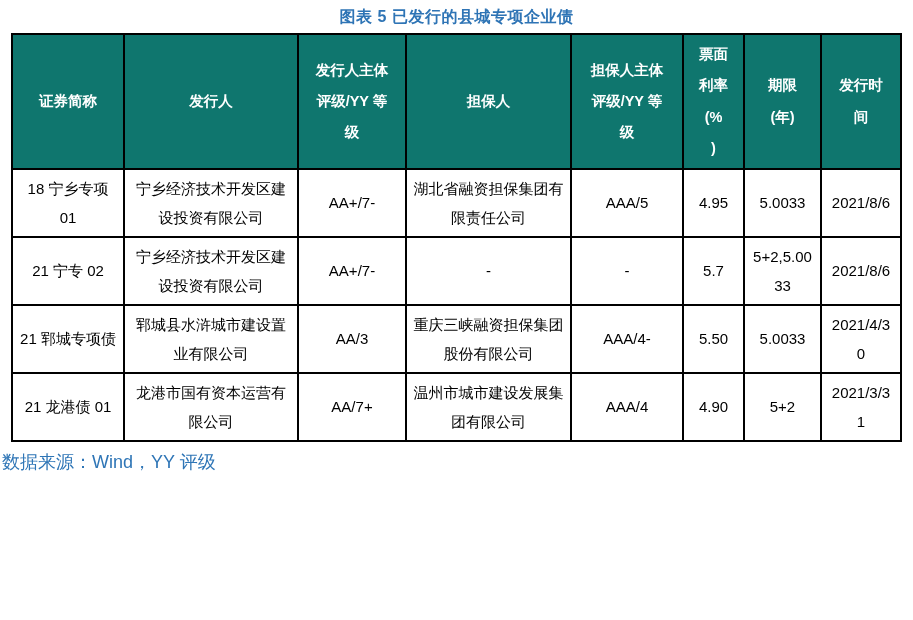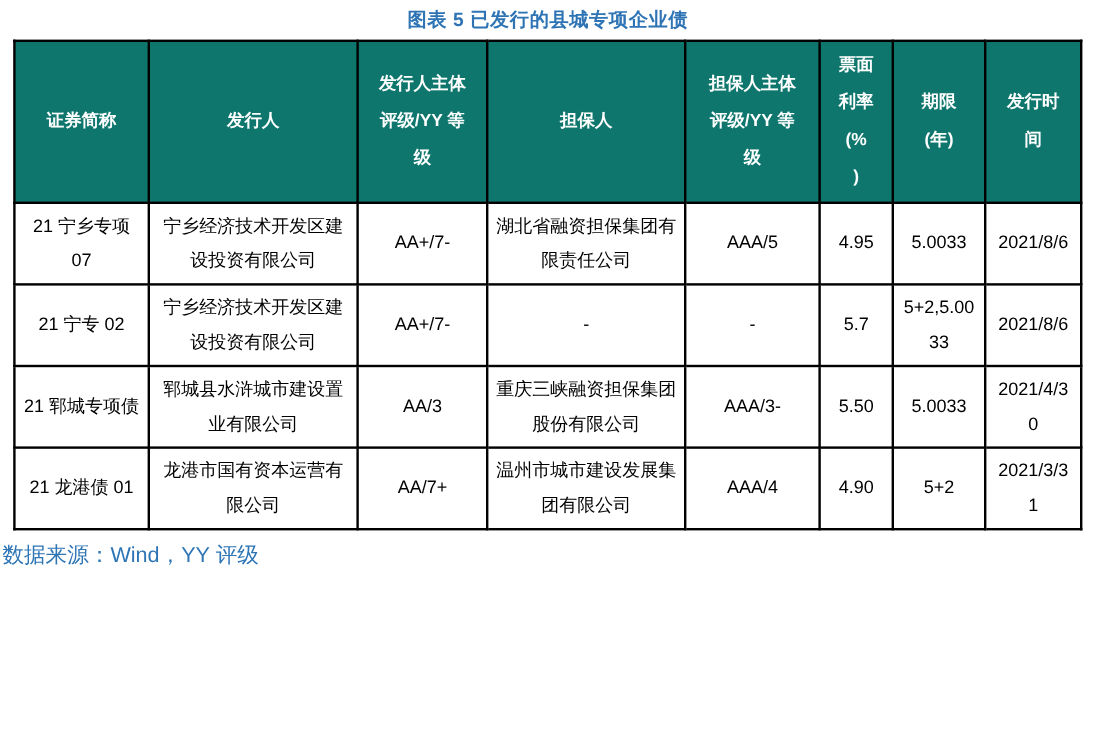--- a/index.html
+++ b/index.html
@@ -121,21 +121,21 @@
             <div class="hline">(年)</div>
           </th>
           <th>
             <div class="hline">发行时</div>
             <div class="hline">间</div>
           </th>
         </tr>
     </thead>
     <tbody id="table-body">
         <tr>
-          <td class="col-security">21 宁乡专项 07</td>
+          <td class="col-security">18 宁乡专项 01</td>
           <td class="col-issuer">宁乡经济技术开发区建设投资有限公司</td>
           <td class="col-issuer_rating">AA+/7-</td>
           <td class="col-guarantor">湖北省融资担保集团有限责任公司</td>
           <td class="col-guarantor_rating">AAA/5</td>
           <td class="col-coupon">4.95</td>
           <td class="col-term">5.0033</td>
           <td class="col-issue_date">2021/8/6</td>
         </tr>
         <tr>
           <td class="col-security">21 宁专 02</td>
@@ -145,21 +145,21 @@
           <td class="col-guarantor_rating">-</td>
           <td class="col-coupon">5.7</td>
           <td class="col-term">5+2,5.0033</td>
           <td class="col-issue_date">2021/8/6</td>
         </tr>
         <tr>
           <td class="col-security">21 郓城专项债</td>
           <td class="col-issuer">郓城县水浒城市建设置业有限公司</td>
           <td class="col-issuer_rating">AA/3</td>
           <td class="col-guarantor">重庆三峡融资担保集团股份有限公司</td>
-          <td class="col-guarantor_rating">AAA/3-</td>
+          <td class="col-guarantor_rating">AAA/4-</td>
           <td class="col-coupon">5.50</td>
           <td class="col-term">5.0033</td>
           <td class="col-issue_date">2021/4/30</td>
         </tr>
         <tr>
           <td class="col-security">21 龙港债 01</td>
           <td class="col-issuer">龙港市国有资本运营有限公司</td>
           <td class="col-issuer_rating">AA/7+</td>
           <td class="col-guarantor">温州市城市建设发展集团有限公司</td>
           <td class="col-guarantor_rating">AAA/4</td>

